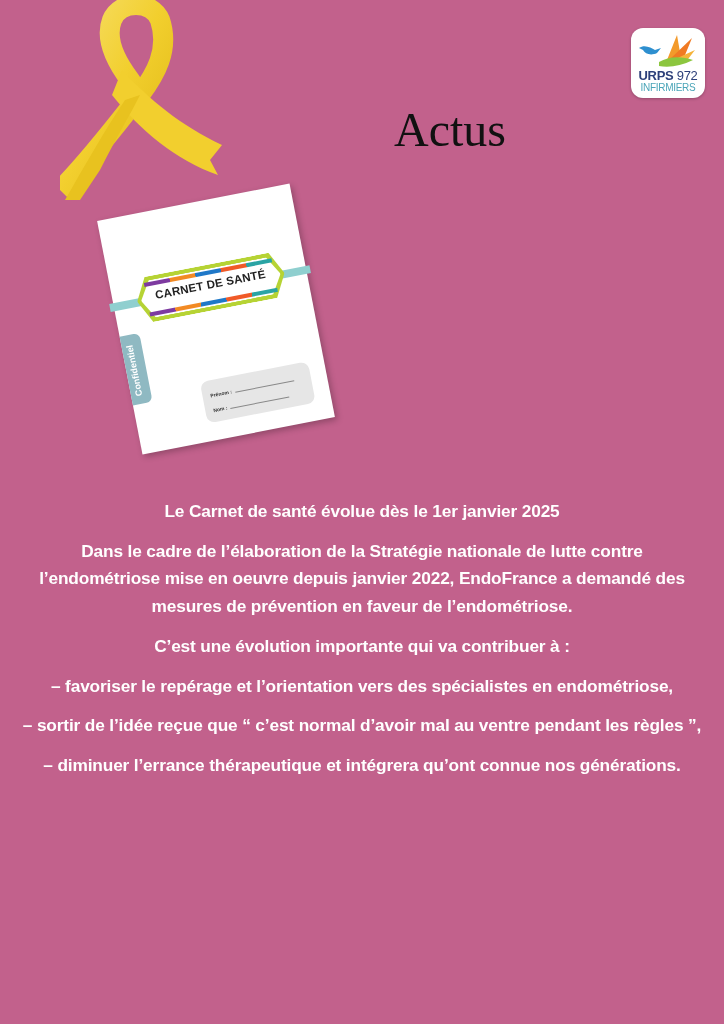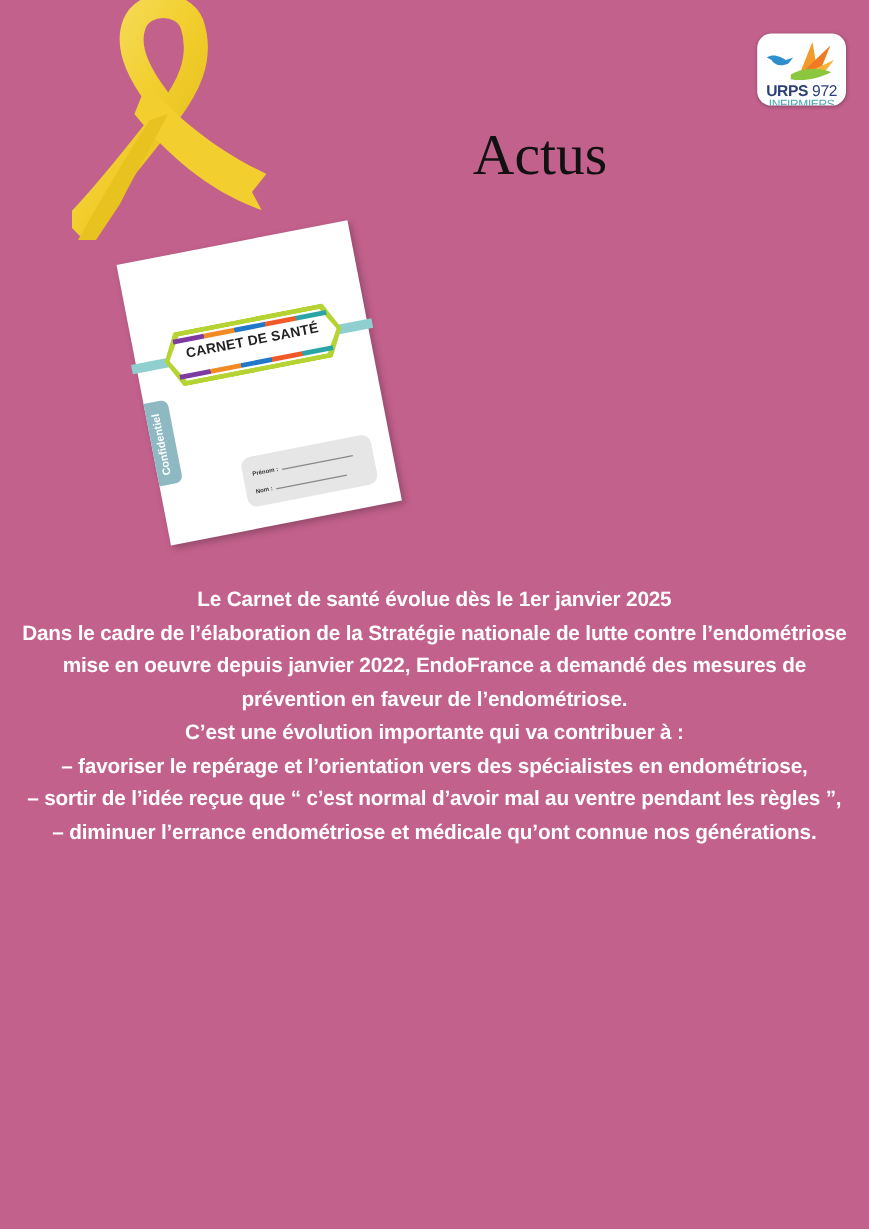--- a/index.html
+++ b/index.html
@@ -3,21 +3,21 @@
 <meta charset="utf-8">
 <style>
   html, body { margin:0; padding:0; }
   body {
     width:724px; height:1024px; overflow:hidden;
     background:#C2618C; position:relative;
     font-family:"Liberation Sans", sans-serif;
   }
   .ribbon { position:absolute; left:60px; top:0; width:170px; height:200px; }
   .logo {
-    position:absolute; left:631px; top:28px; width:74px; height:60px;
+    position:absolute; left:631px; top:28px; width:74px; height:70px;
     background:#fff; border-radius:12px; box-shadow:0 1px 3px rgba(0,0,0,.25);
     overflow:hidden;
   }
   .logo svg { position:absolute; left:6px; top:2px; }
   .logo .l1 {
     position:absolute; left:4px; top:40px; width:66px; text-align:center;
     font-size:13px; font-weight:bold; color:#2c3f79; letter-spacing:-0.3px;
   }
   .logo .l1 .num { font-weight:normal; color:#2c3f79; }
   .logo .l2 {
@@ -69,21 +69,21 @@
     background:#e6e6e6; border-radius:8px;
   }
   .carnet .row { position:absolute; left:8px; font-size:5px; font-weight:bold; color:#333; }
   .carnet .row i { display:inline-block; width:60px; border-bottom:1px solid #888; margin-left:3px; }
   .carnet .r1 { top:12px; } .carnet .r2 { top:27px; }
   .body-text {
     position:absolute; left:10px; top:486px; width:704px; text-align:center;
     color:#fff; font-weight:bold; font-size:17.3px; line-height:27.7px;
     font-family:"Liberation Sans", sans-serif; letter-spacing:-0.15px;
   }
-  .body-text p { margin:0; }
+  .body-text p { margin:12px; }
 </style>
 </head>
 <body>
 
 <svg class="ribbon" viewBox="0 0 170 200">
   <defs>
     <linearGradient id="rg" x1="0" y1="0" x2="1" y2="1">
       <stop offset="0" stop-color="#f7e070"></stop>
       <stop offset="0.5" stop-color="#f2cf2e"></stop>
       <stop offset="1" stop-color="#e0b815"></stop>
@@ -125,14 +125,14 @@
     <div class="row r2"><span>Nom :</span><i></i></div>
   </div>
 </div>
 
 <div class="body-text">
   <p>Le Carnet de santé évolue dès le 1er janvier 2025</p>
   <p>Dans le cadre de l’élaboration de la Stratégie nationale de lutte contre l’endométriose mise en oeuvre depuis janvier 2022, EndoFrance a demandé des mesures de prévention en faveur de l’endométriose.</p>
   <p>C’est une évolution importante qui va contribuer à :</p>
   <p>– favoriser le repérage et l’orientation vers des spécialistes en endométriose,</p>
   <p>– sortir de l’idée reçue que “ c’est normal d’avoir mal au ventre pendant les règles ”,</p>
-  <p>– diminuer l’errance endométriose et médicale qu’ont connue nos générations.</p>
+  <p>– diminuer l’errance thérapeutique et intégrera qu’ont connue nos générations.</p>
 </div>
 
 </body></html>

